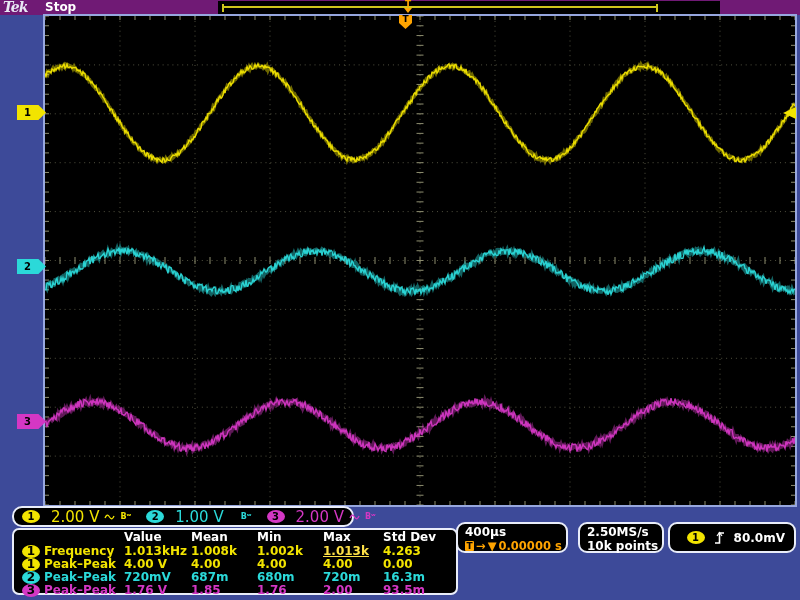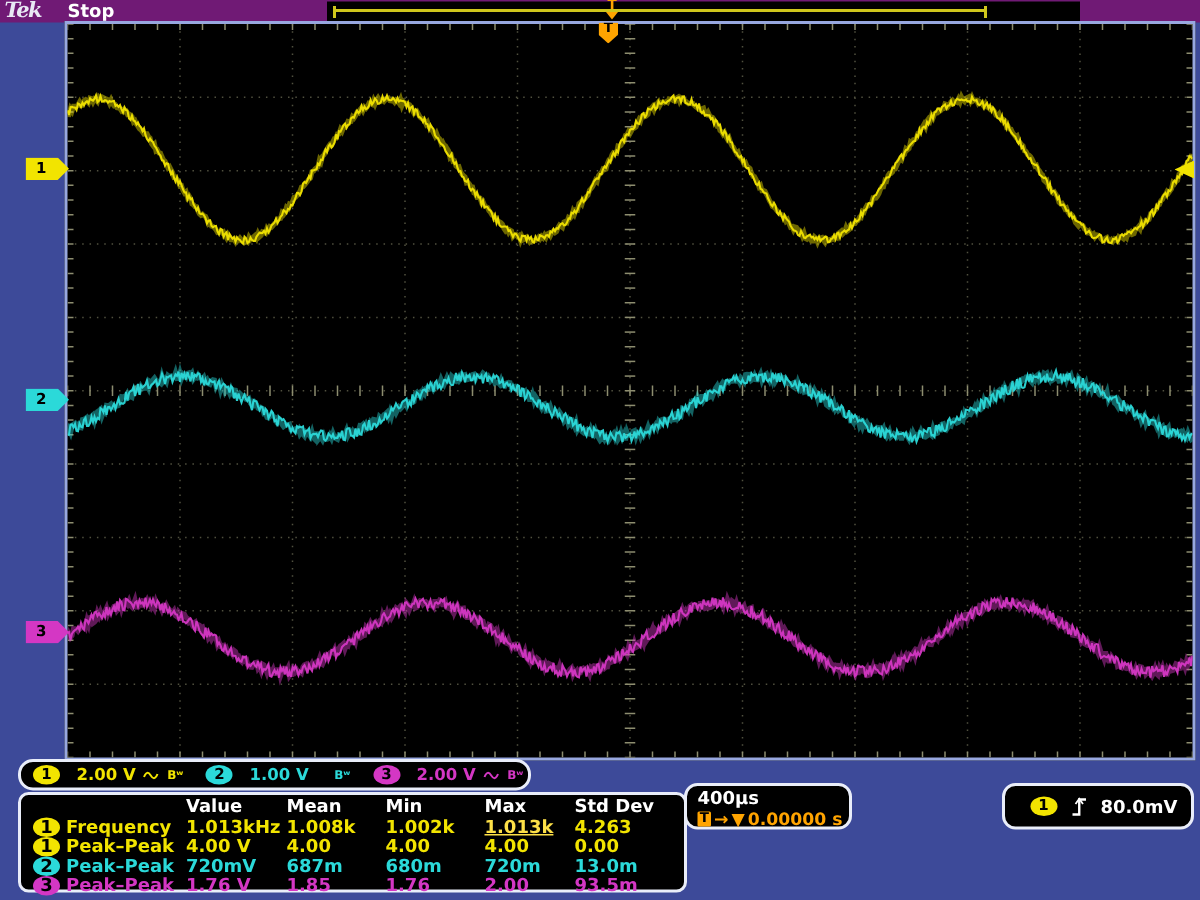--- a/index.html
+++ b/index.html
@@ -32,21 +32,21 @@
           clip-path:polygon(0 0,74% 0,100% 50%,74% 100%,0 100%);}
   #triglevel{position:absolute;left:783px;top:107px;width:13px;height:12px;background:#f2e400;
              clip-path:polygon(100% 0,100% 100%,0 50%);}
   
   .blackbox{position:absolute;background:#000;border:2px solid #e9edf9;border-radius:9px;
             box-sizing:border-box;color:#fff;font-weight:bold;font-size:12px;}
   #chbar{left:12px;top:506px;width:342px;height:21px;border-radius:10px;display:flex;
          align-items:center;gap:5px;padding:0 8px;}
   .badge{display:inline-block;width:18px;height:13px;border-radius:50%;color:#000;
          font-size:10px;font-weight:bold;text-align:center;line-height:13px;flex:0 0 auto;}
-  .vtext{font-size:11px;font-weight:bold;white-space:nowrap;}
+  .vtext{font-size:15px;font-weight:normal;white-space:nowrap;}
   .icn{display:inline-flex;align-items:center;font-size:8px;font-weight:bold;line-height:10px;}
   #tbox{left:456px;top:522px;width:112px;height:31px;padding:1px 0 0 7px;line-height:14px;}
   #tbox .orange{color:#ffa400;display:flex;align-items:center;gap:2px;font-size:11.5px;}
   #tbox .orange .tb{background:#ffa400;color:#000;font-size:9px;line-height:10px;width:9px;
         text-align:center;border-radius:1px;}
   #abox{left:578px;top:522px;width:86px;height:31px;padding:1px 0 0 7px;line-height:14px;}
   #gbox{left:668px;top:522px;width:128px;height:31px;display:flex;align-items:center;
         justify-content:flex-end;gap:9px;padding-right:9px;}
   #datebox{left:706px;top:568px;width:90px;height:29px;border-radius:7px;text-align:center;
         line-height:13px;padding-top:1px;font-size:12px;}
@@ -449,20 +449,24 @@
   <div id="tbox" class="blackbox">
     <div>400µs</div>
     <div class="orange">
       <span class="tb">T</span>
         <span>→</span>
         <span>▼</span>
         <span>0.00000 s</span>
     </div>
   </div>
 
+  <div id="abox" class="blackbox">
+    <div>2.50MS/s</div>
+    <div>10k points</div>
+  </div>
 
   <div id="gbox" class="blackbox">
     <span class="badge" style="background: rgb(242, 228, 0);">1</span>
     <span class="icn" style="color:#fff">
       <svg width="11" height="14" viewBox="0 0 11 14">
           <path d="M1,12 H5.5 V2 H10" fill="none" stroke="#fff" stroke-width="1.6"></path>
           <path d="M3,5 L5.5,1.5 L8,5" fill="none" stroke="#fff" stroke-width="1.2"></path>
         </svg>
       </span>
     <span>80.0mV</span>
@@ -502,21 +506,21 @@
     </div>
     <div class="mrow">
       <span class="mname">
           <span class="badge" style="background: rgb(43, 217, 217);">2</span>
           <span style="color: rgb(43, 217, 217);">Peak–Peak</span>
         </span>
       <span style="color: rgb(43, 217, 217);">720mV</span>
         <span style="color: rgb(43, 217, 217);">687m</span>
       <span style="color: rgb(43, 217, 217);">680m</span>
         <span style="color: rgb(43, 217, 217);">720m</span>
-      <span style="color: rgb(43, 217, 217);">13.0m</span>
+      <span style="color: rgb(43, 217, 217);">16.3m</span>
     </div>
     <div class="mrow">
       <span class="mname">
           <span class="badge" style="background: rgb(212, 55, 196);">3</span>
           <span style="color: rgb(212, 55, 196);">Peak–Peak</span>
         </span>
       <span style="color: rgb(212, 55, 196);">1.76 V</span>
         <span style="color: rgb(212, 55, 196);">1.85</span>
       <span style="color: rgb(212, 55, 196);">1.76</span>
         <span style="color: rgb(212, 55, 196);">2.00</span>

